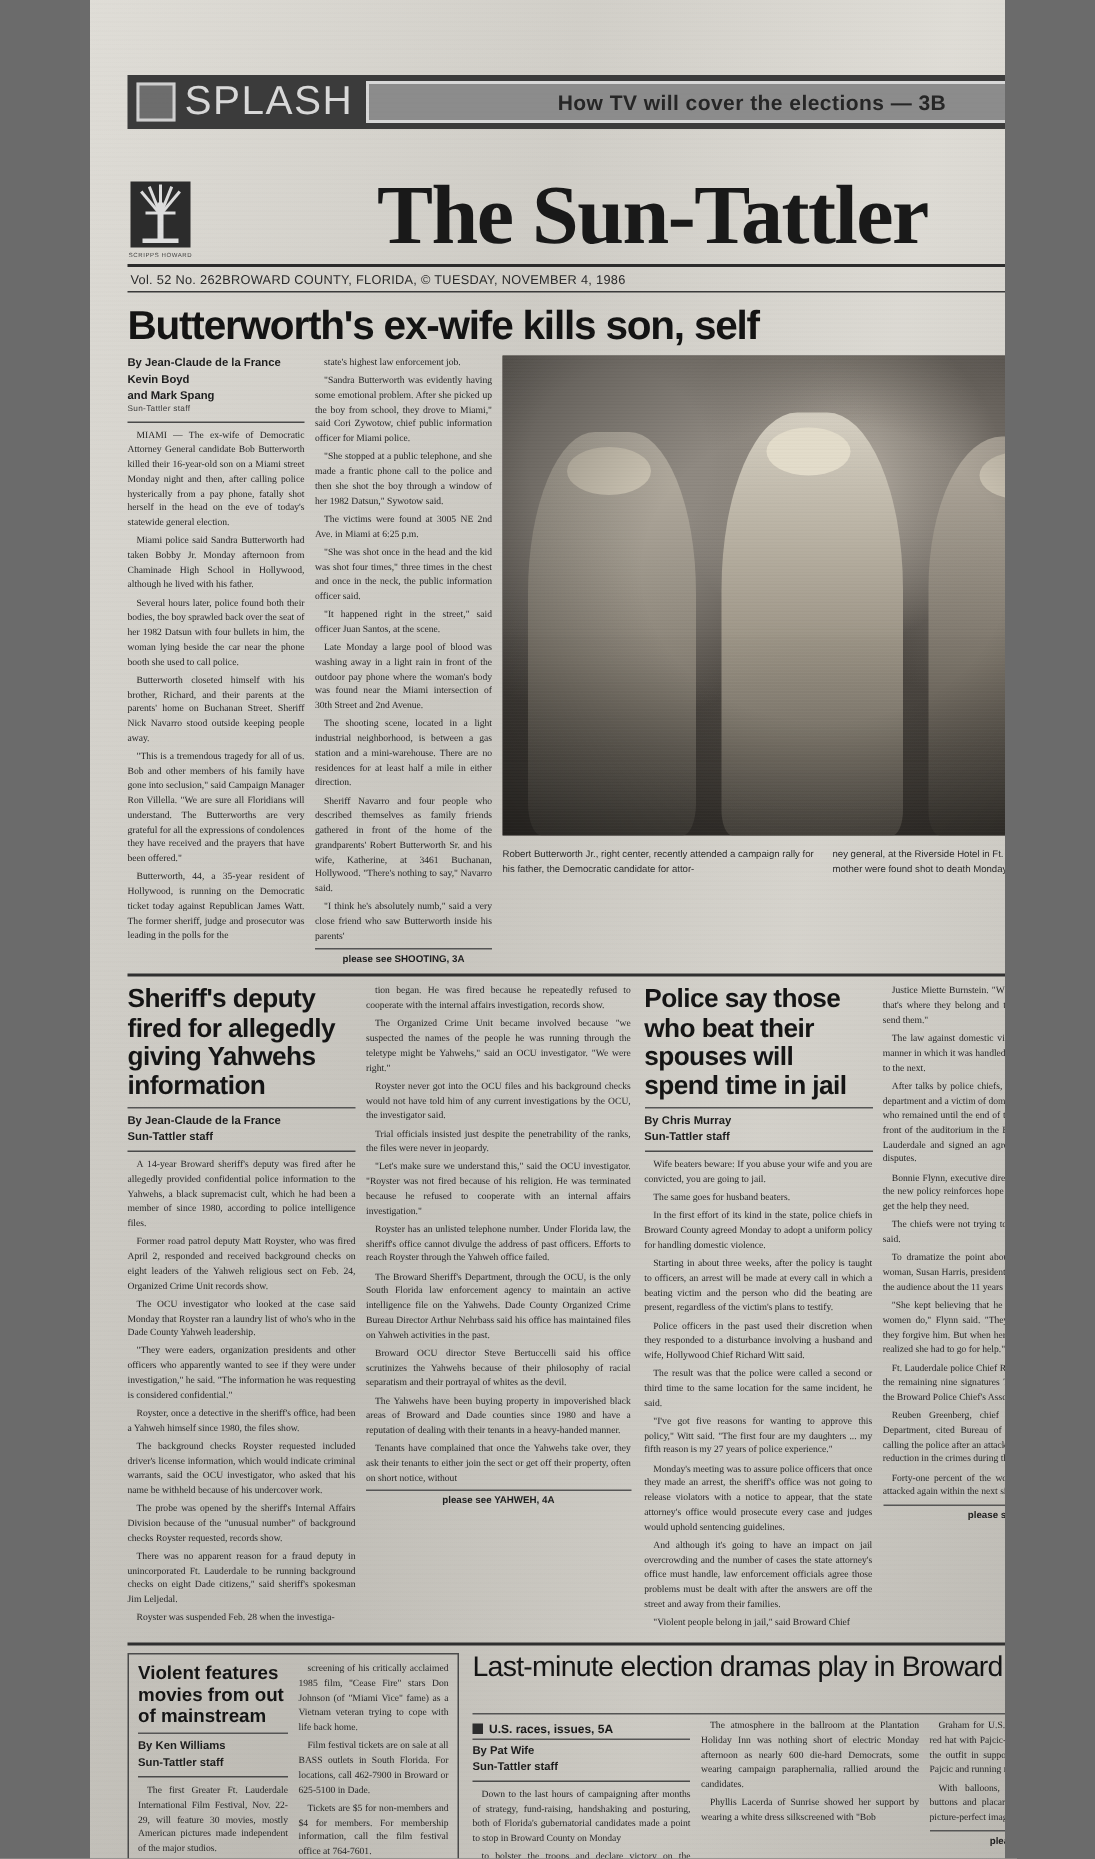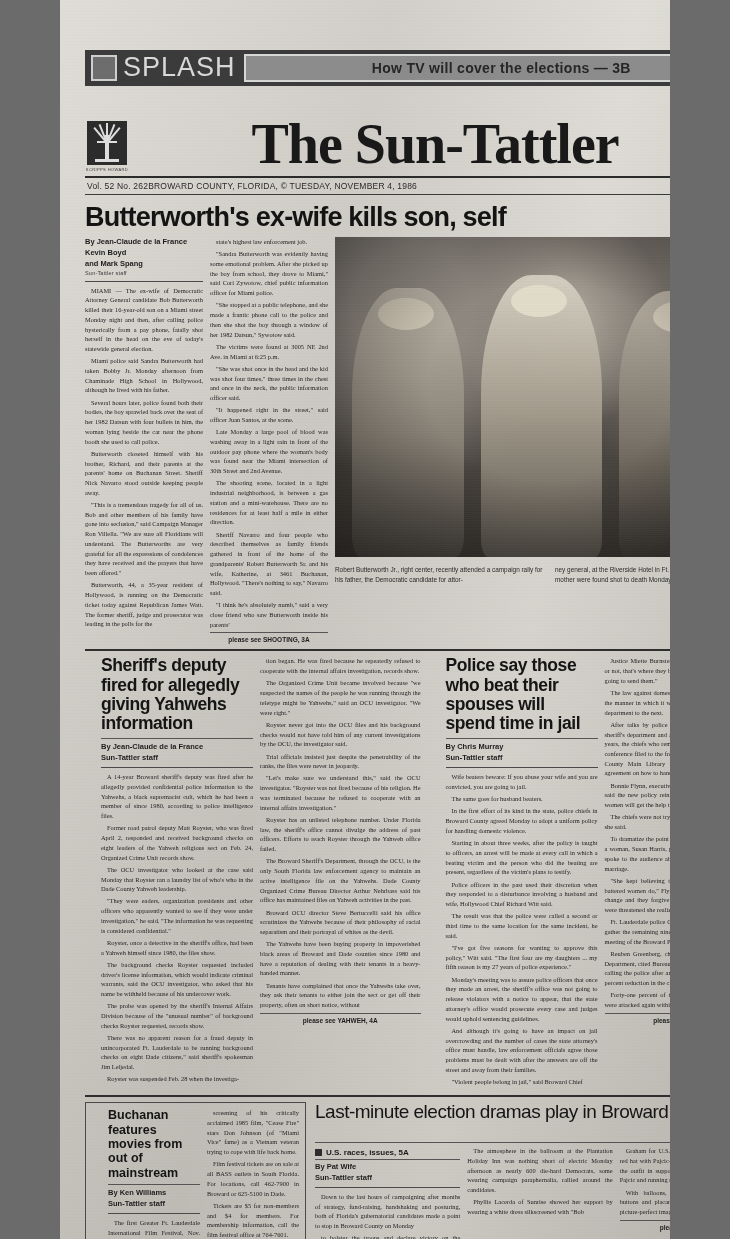--- a/index.html
+++ b/index.html
@@ -87,21 +87,21 @@
   .cap div{flex:1;}
 
   .rule-med{height:2px;background:#2f2f2f;margin:6px 0 5px 0;}
   .rule-hair{height:1px;background:#555;}
 
   
   .deck{display:flex;gap:9px;}
   .deck .half{flex:1;}
   .sec-hed{font-family:"Liberation Sans",sans-serif;font-weight:bold;font-size:17.5px;line-height:1.1;
            letter-spacing:-.4px;color:#151515;margin-bottom:5px;}
-  .two-col{display:flex;gap:7px;margin-left:16px;}
+  .two-col{display:flex;gap:7px;}
   .two-col .c{flex:1;}
   .three-col{display:flex;gap:7px;}
   .three-col .c{flex:1;}
 
   
   .bottom{display:flex;gap:9px;margin-top:5px;}
   .bleft{width:221px;}
   .bright{flex:1;}
   .box{border:1px solid #4a4a4a;padding:5px 6px 6px 6px;}
   .min-hed{font-family:"Liberation Sans",sans-serif;font-weight:bold;font-size:12.5px;line-height:1.15;color:#151515;}
@@ -293,21 +293,21 @@
   </div>
 
   <div class="rule-med"></div>
 
   <div class="bottom">
 
     <div class="bleft">
       <div class="box">
         <div class="two-col">
           <div class="c">
-            <div class="min-hed">Buchanan features movies from out of mainstream</div>
+            <div class="min-hed">Violent features movies from out of mainstream</div>
             <div class="rule-hair" style="margin:4px 0 3px 0;"></div>
             <div class="byline">By Ken Williams</div>
             <div class="byline staff">Sun-Tattler staff</div>
             <div class="hr-b"></div>
             <div class="body">
                   <p>The first Greater Ft. Lauderdale International Film Festival, Nov. 22-29, will feature 30 movies, mostly American pictures made independent of the major studios.</p>
                 </div>
           </div>
           <div class="c">
             <div class="body">

